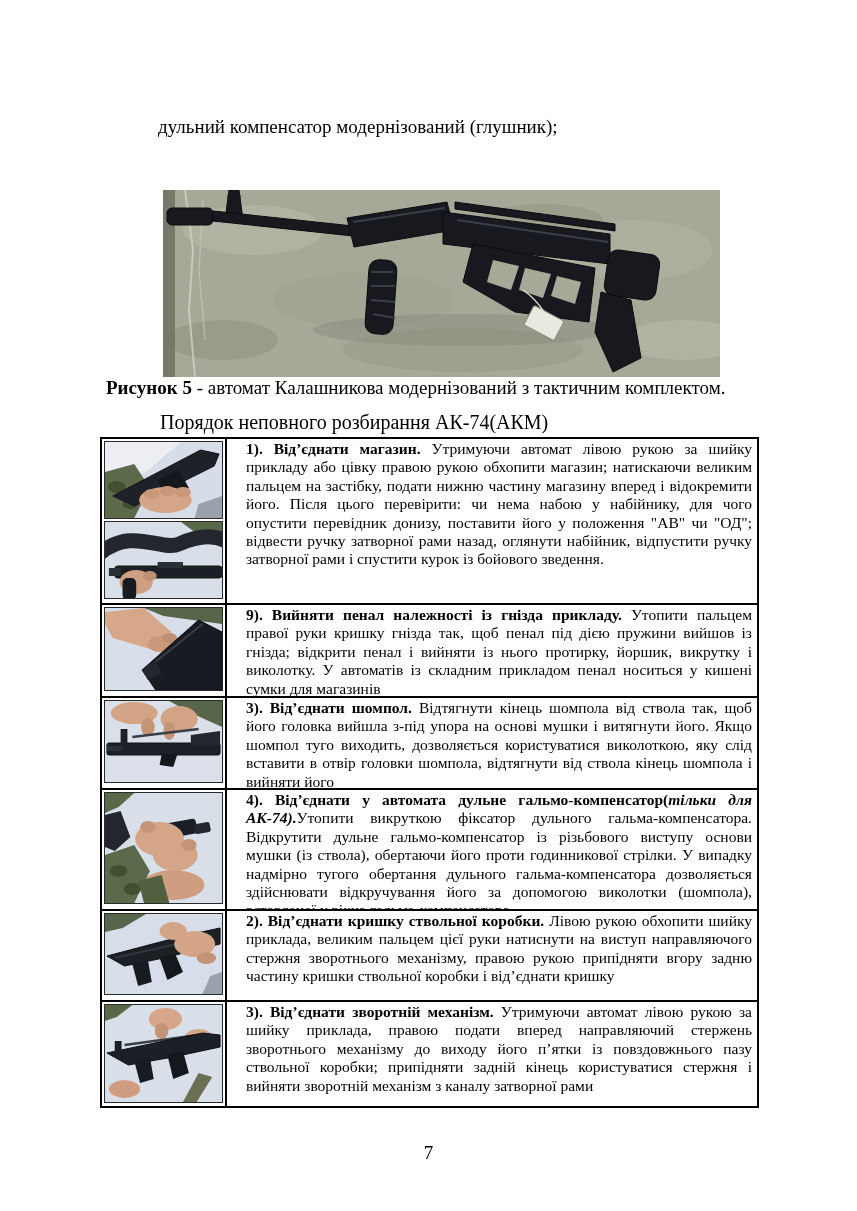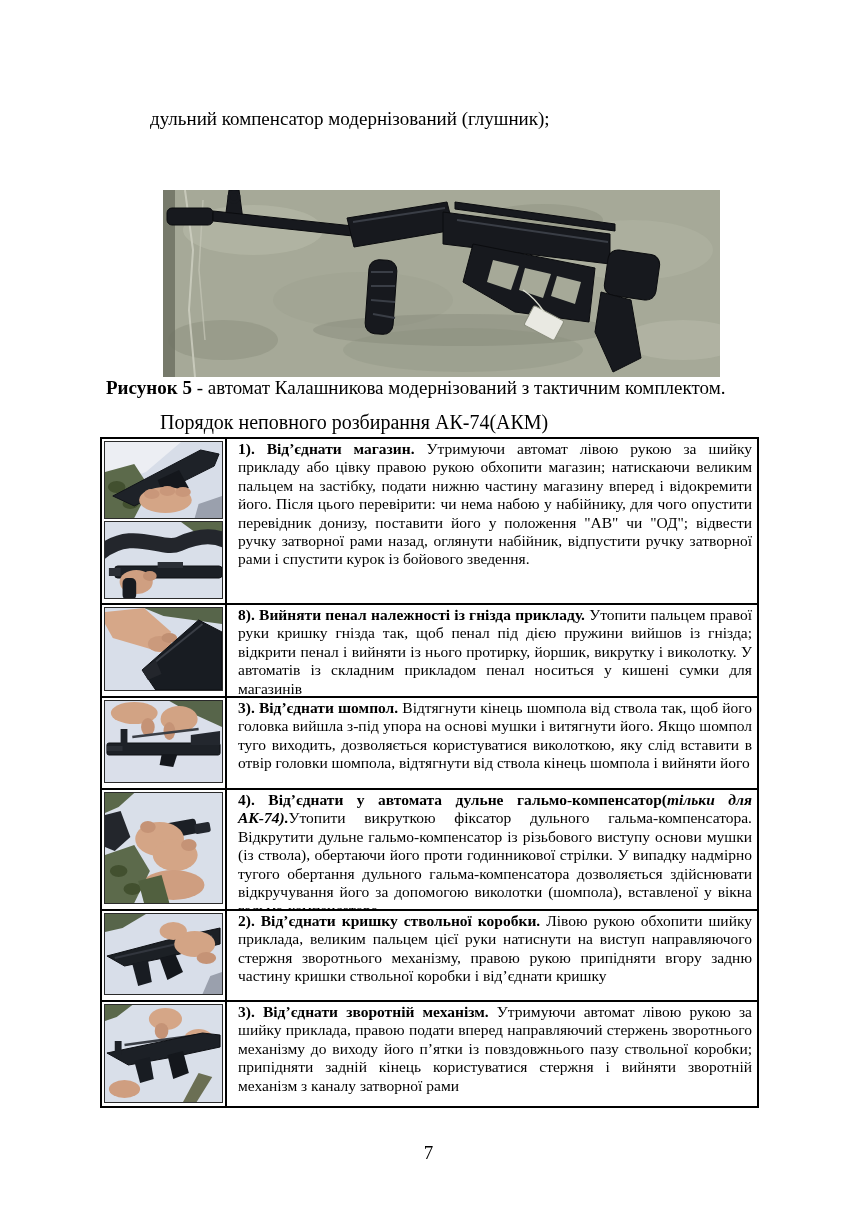--- a/index.html
+++ b/index.html
@@ -2,33 +2,33 @@
 <html><head>
 <meta charset="utf-8">
 <style>
   html,body{margin:0;padding:0;}
   body{
     width:857px;height:1211px;background:#ffffff;position:relative;
     font-family:"Liberation Serif", serif;color:#000;overflow:hidden;
   }
   .intro{position:absolute;left:90px;top:106px;width:678px;
     font-size:19px;line-height:26px;text-align:justify;}
-  .intro p{margin:0;text-indent:60px;}
+  .intro p{margin:8px;text-indent:60px;}
   .fig{position:absolute;left:163px;top:190px;width:557px;height:187px;}
   .fig svg{display:block;width:100%;height:100%;}
   .caption{position:absolute;left:106px;top:376px;width:664px;font-size:19px;line-height:24px;}
   .heading{position:absolute;left:160px;top:411px;font-size:20px;font-weight:normal;}
   .b{font-weight:bold;text-align:center;}
   .bi{font-weight:bold;font-style:italic;}
   table.steps{position:absolute;left:100px;top:437px;border-collapse:collapse;
     table-layout:fixed;width:657px;}
   table.steps td{border:2px solid #000;vertical-align:top;padding:0;}
   td.pc{width:123px;background:#fff;}
   td.tc{width:530px;}
-  .tw{padding:1px 5px 2px 11px;font-size:15.5px;line-height:18.4px;
+  .tw{padding:1px 5px 2px 19px;font-size:15.5px;line-height:18.4px;
       text-align:justify;overflow:hidden;}
   .ph{margin:2px;border:1px solid #2a2a2a;overflow:hidden;}
   .ph svg{display:block;width:100%;height:100%;}
   .pagenum{position:absolute;left:0;right:0;top:1142px;text-align:center;font-size:19px;}
 </style>
 </head>
 <body>
 
 <div class="intro">
   <p>дульний компенсатор модернізований (глушник);</p>
@@ -135,21 +135,21 @@
           <ellipse cx="56" cy="36" rx="12" ry="8" fill="#cb9a7c"></ellipse>
           <ellipse cx="66" cy="30" rx="8" ry="5" fill="#c08f72"></ellipse>
           <polygon points="38,62 96,12 120,24 120,82 52,82" fill="#181c22" stroke="#0c0e12"></polygon>
           <path d="M44,60 L100,16" stroke="#3a3e46" stroke-width="2" fill="none"></path>
           <polygon points="38,62 52,52 58,66 44,72" fill="#23262c"></polygon>
         </svg>
       </div>
     </td>
     <td class="tc">
       <div class="tw" style="height:88px">
-        <span class="b">8). Вийняти пенал належності із гнізда прикладу. </span><span class="bi"></span><span>Утопити пальцем правої руки кришку гнізда так, щоб пенал під дією пружини вийшов із гнізда; відкрити пенал і вийняти із нього протирку, йоршик, викрутку і виколотку. У автоматів із складним прикладом пенал носиться у кишені сумки для магазинів</span>
+        <span class="b">9). Вийняти пенал належності із гнізда прикладу. </span><span class="bi"></span><span>Утопити пальцем правої руки кришку гнізда так, щоб пенал під дією пружини вийшов із гнізда; відкрити пенал і вийняти із нього протирку, йоршик, викрутку і виколотку. У автоматів із складним прикладом пенал носиться у кишені сумки для магазинів</span>
       </div>
     </td>
   </tr>
 
   <tr>
     <td class="pc">
       <div class="ph" style="height:81px">
         <svg viewBox="0 0 120 81" preserveAspectRatio="none">
           <rect width="120" height="81" fill="#dadfea"></rect>
           <polygon points="66,0 120,0 120,26 84,10" fill="#57654a"></polygon>

